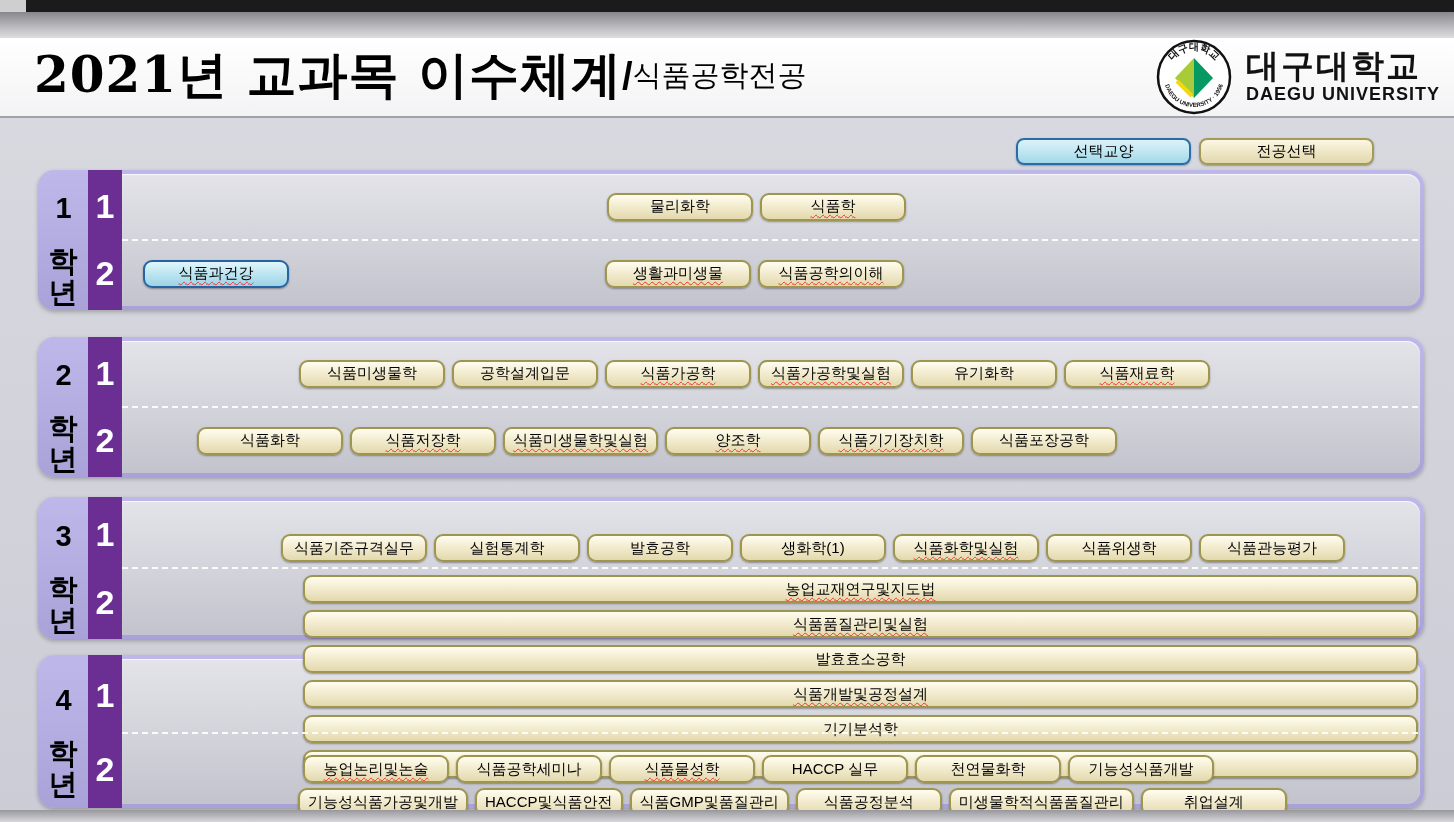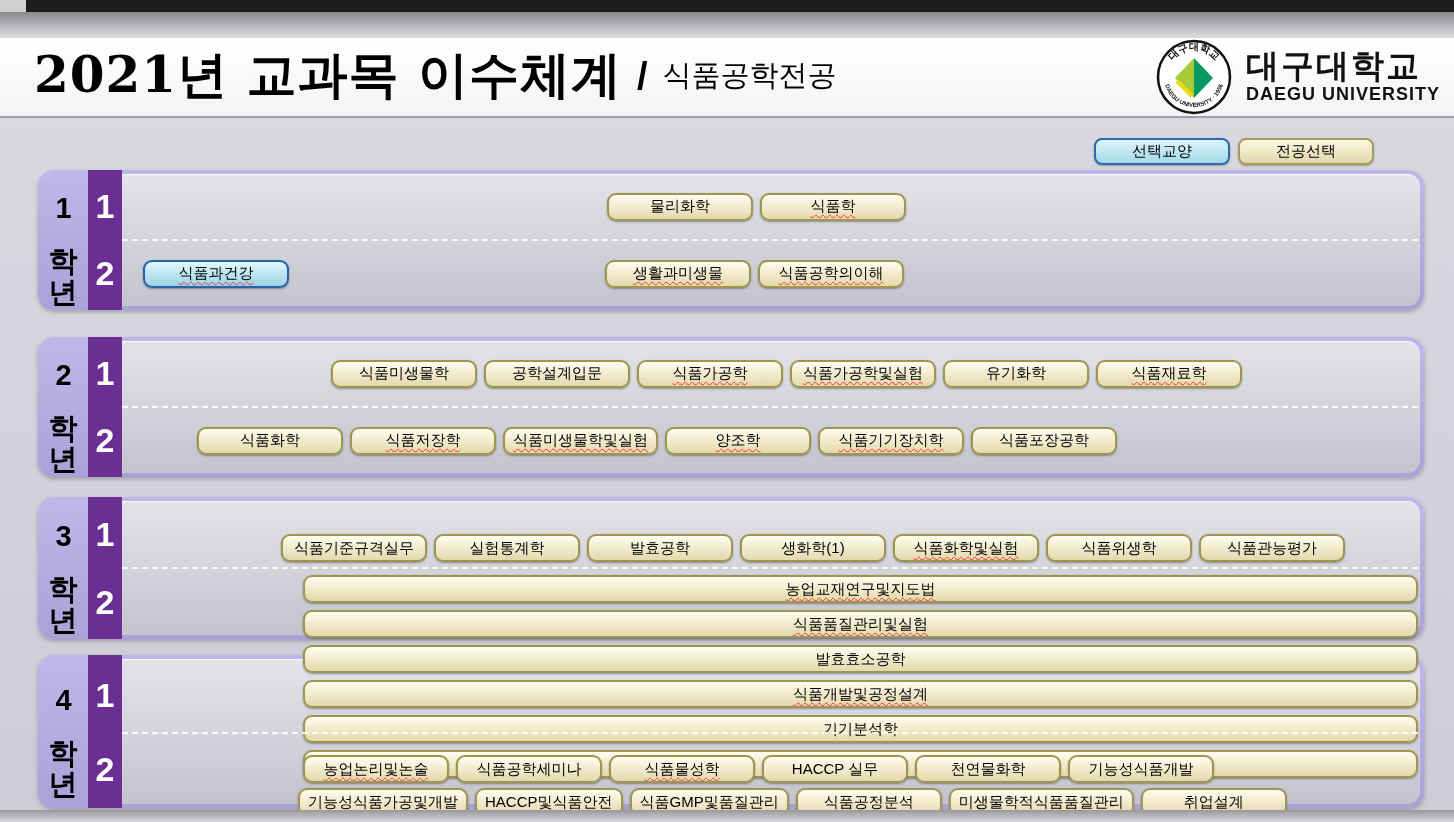--- a/index.html
+++ b/index.html
@@ -15,34 +15,34 @@
     background:linear-gradient(180deg,#87878c 0%,#b9b9bd 55%,#dddde0 100%); }
   .bottom-silver { position:absolute; bottom:0; left:0; right:0; height:12px;
     background:linear-gradient(180deg,#97979c 0%,#d8d8dc 100%); }
 
   
   .header { position:absolute; top:38px; left:0; right:0; height:80px;
     background:linear-gradient(180deg,#ffffff 0%,#f3f3f5 100%);
     border-bottom:2px solid #9fa0a8;
     display:flex; align-items:center; justify-content:space-between;
     padding:0 14px 0 34px; box-sizing:border-box; }
-  .title-wrap { display:flex; align-items:flex-end; gap:15px; white-space:nowrap; }
+  .title-wrap { display:flex; align-items:flex-end; gap:0; white-space:nowrap; }
   .title-main { font-family:"DejaVu Serif", serif; font-weight:bold; font-size:50px;
     letter-spacing:1px; line-height:1; color:#000; padding-bottom:4px; }
   .title-sep { font-size:38px; font-weight:bold; color:#000; padding-bottom:6px; }
   .title-sub { font-size:29px; color:#000; padding-bottom:8px; }
   .logo-wrap { display:flex; align-items:center; gap:8px; }
   .logo-kr { font-size:33px; font-weight:bold; letter-spacing:2px; color:#111; line-height:1.05; }
   .logo-en { font-size:18px; font-weight:bold; letter-spacing:1px; color:#111; }
 
   
   .main { position:absolute; top:120px; left:0; right:0; bottom:12px;
     padding:0 30px 0 38px; box-sizing:border-box; }
   .legend-row { display:flex; justify-content:flex-end; gap:8px; margin:18px 50px 5px 0; }
-  .legend-pill { width:136px; height:27px; border-radius:8px; box-sizing:border-box;
+  .legend-pill { width:175px; height:27px; border-radius:8px; box-sizing:border-box;
     display:flex; align-items:center; justify-content:center; font-size:15px; color:#000;
     box-shadow:0 1px 2px rgba(0,0,0,.3); }
   .pill-blue { background:linear-gradient(180deg,#ddf2f9 0%,#bfe7f2 50%,#a3d8e9 100%); border:2px solid #2b6ca8; }
   .pill-tan  { background:linear-gradient(180deg,#fbf7e4 0%,#efe7c6 50%,#e2d8ae 100%); border:2px solid #a39a58; }
 
   
   .band { position:relative; border-radius:16px;
     background:linear-gradient(180deg,#beb8ea 0%,#a9a2d8 100%);
     box-shadow:0 2px 4px rgba(0,0,0,.25); }
   .band:nth-child(1){ margin-bottom:27px; }
@@ -72,21 +72,21 @@
     box-shadow:0 1px 2px rgba(0,0,0,.35); }
   .course-tan  { background:linear-gradient(180deg,#fffdf0 0%,#f3ecd0 45%,#e3d9ae 100%); border:2px solid #9e954f; }
   .course-blue { background:linear-gradient(180deg,#e2f6fb 0%,#bfe7f2 45%,#9dd3e5 100%); border:2px solid #2563a3; }
   .wavy { text-decoration-line:underline; text-decoration-style:wavy;
     text-decoration-color:#f43030; text-decoration-thickness:1px; text-underline-offset:3px; }
 
   
   .cr-0-0-0 { padding-left:485px; }
   .cr-0-1-0 { padding-left:21px; }
   .cr-0-1-0 .course:nth-child(2) { margin-left:309px; }
-  .cr-1-0-0 { padding-left:177px;margin-left:32px; }
+  .cr-1-0-0 { padding-left:177px; }
   .cr-1-1-0 { padding-left:75px; }
   .cr-2-0-0 { padding-left:159px;margin-top:28px; }
   .cr-2-1-0 { padding-left:129px; }
   .cr-3-0-0 { padding-left:181px;flex-direction:column; }
   .cr-3-0-1 { padding-left:176px; }
   .cr-3-1-0 { padding-left:181px; }
 </style>
 </head>
 <body>
 

